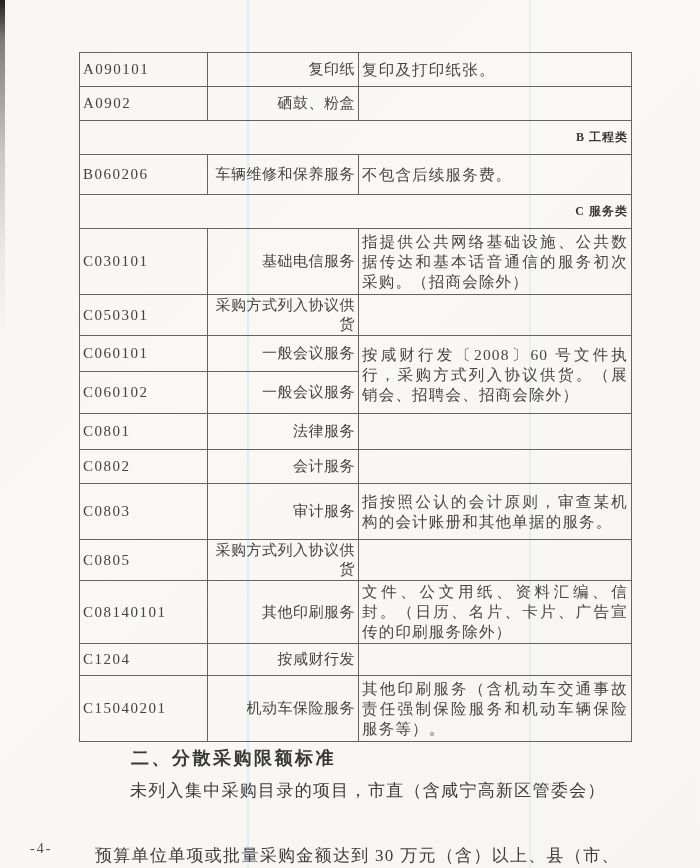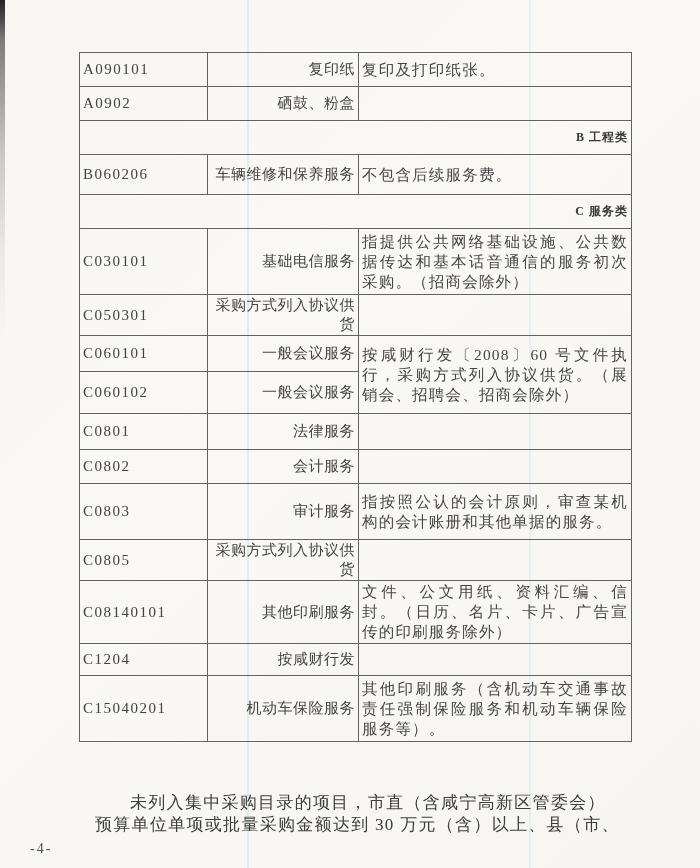--- a/index.html
+++ b/index.html
@@ -69,22 +69,22 @@
   .section-heading {
     position: absolute; left: 131px; top: 746px;
     font-size: 18px; font-weight: bold; letter-spacing: 2.5px;
     color: #373737; white-space: nowrap;
   }
   .body-line {
     position: absolute; margin: 0;
     font-size: 17px; letter-spacing: 1.3px;
     color: #3c3c3c; white-space: nowrap;
   }
-  .body-line-1 { left: 130px; top: 779px; margin-top: 12px; }
-  .body-line-2 { left: 95px;  top: 813px; }
+  .body-line-1 { left: 130px; top: 779px; }
+  .body-line-2 { left: 95px;  top: 844px; }
   .page-number {
     position: absolute; left: 30px; top: 841px;
     font-size: 14px; letter-spacing: 2px;
     color: #4e4e4e;
   }
 </style>
 </head>
 <body>
 
 <div class="page">
@@ -171,17 +171,18 @@
         <td class="desc"></td>
       </tr>
       <tr style="height:66px">
         <td class="code">C15040201</td>
         <td class="name">机动车保险服务</td>
         <td class="desc">其他印刷服务（含机动车交通事故责任强制保险服务和机动车辆保险服务等）。</td>
       </tr>
     </tbody>
   </table>
 
+  <div class="section-heading">二、分散采购限额标准</div>
   <p class="body-line body-line-1">未列入集中采购目录的项目，市直（含咸宁高新区管委会）</p>
   <p class="body-line body-line-2">预算单位单项或批量采购金额达到 30 万元（含）以上、县（市、</p>
   <div class="page-number">-4-</div>
 
 </div>
 
 </body></html>

